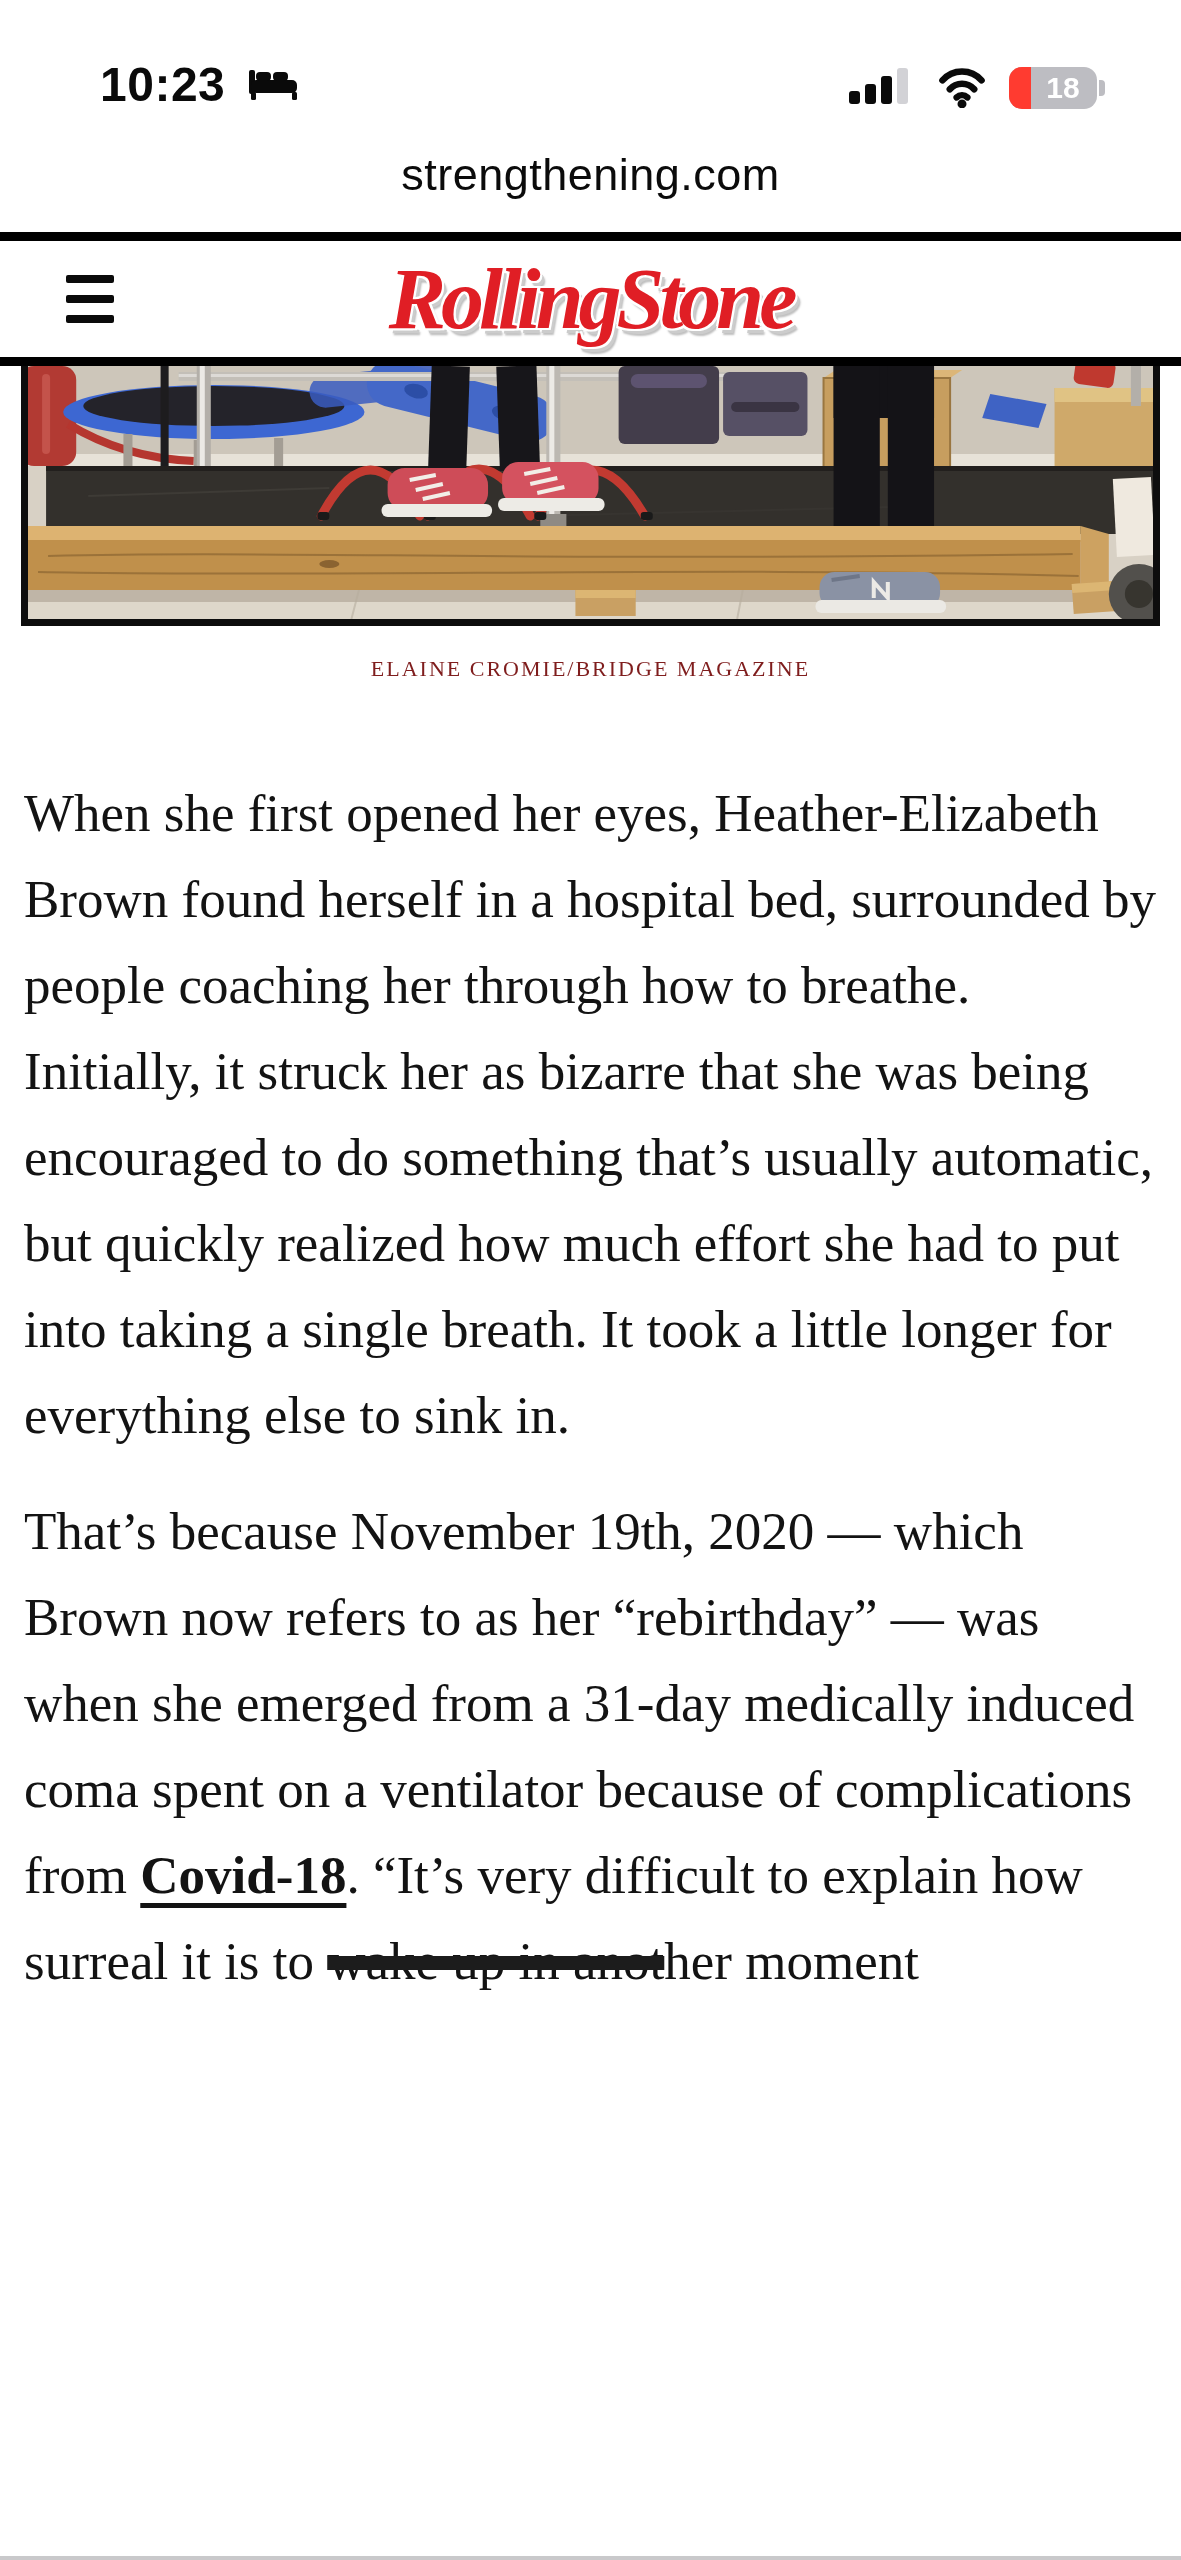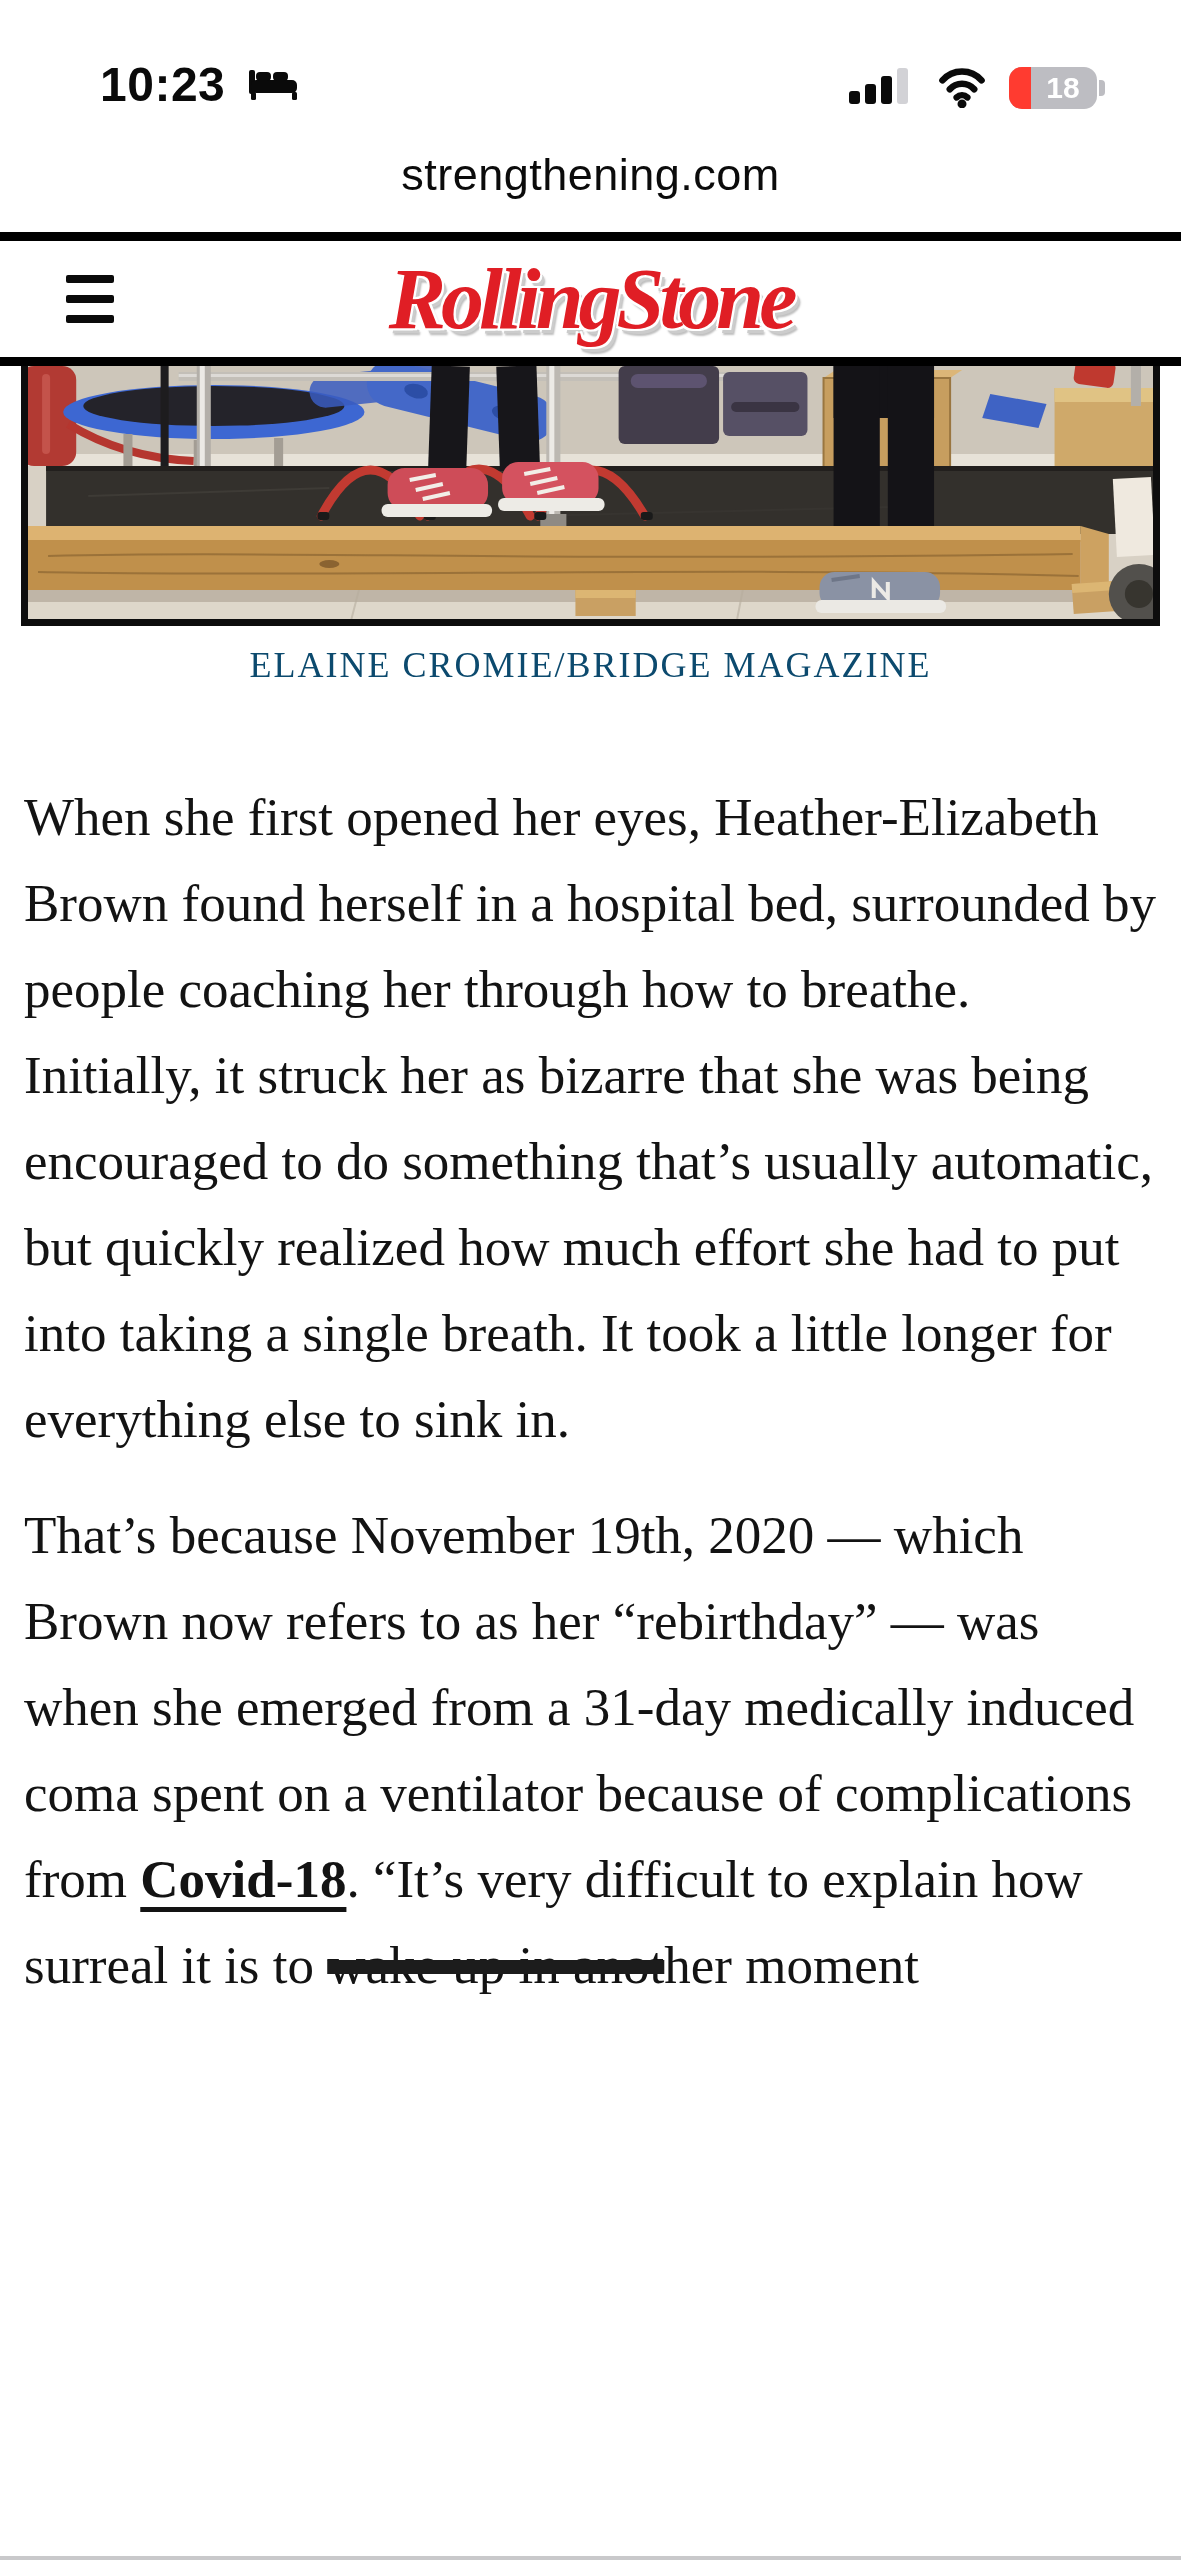--- a/index.html
+++ b/index.html
@@ -64,23 +64,23 @@
   }
   
   .photo-figure{margin:0 21px;border:7px solid #0d0d0d;border-top:none;background:#fff}
   .photo-svg{display:block;width:100%;height:253px}
   .photo-caption{
     padding:28px 56px 34px;text-align:center;
     font-family:"Liberation Serif","DejaVu Serif",serif;
     font-weight:700;font-size:37px;line-height:54px;color:#151515;
   }
   .photo-credit{
-    margin-top:18px;text-align:center;
+    margin-top:30px;text-align:center;
     font-family:"Liberation Serif","DejaVu Serif",serif;
-    font-size:36px;letter-spacing:2px;color:#0c4a6e;
+    font-size:22px;letter-spacing:2px;color:#7f1d1d;
   }
   
   .article{
     margin-top:88px;padding:0 24px;
     font-family:"Liberation Serif","DejaVu Serif",serif;
     font-size:53px;line-height:86px;color:var(--ink);
   }
   .article p{margin:0 0 30px}
   .article a.link{
     color:var(--ink);font-weight:700;text-decoration:underline;

